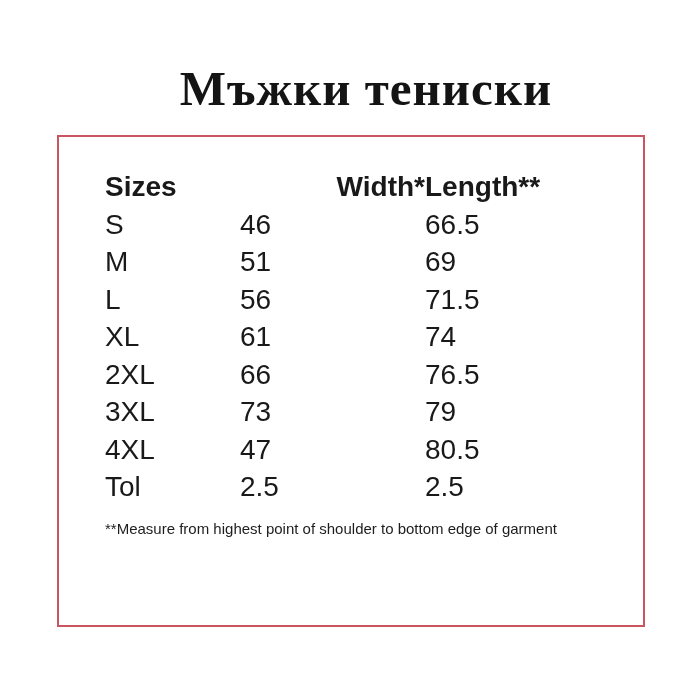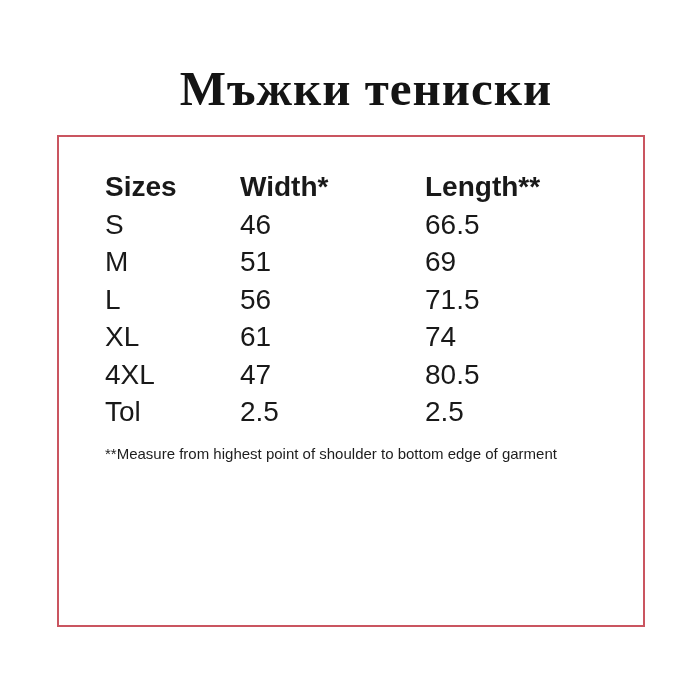--- a/index.html
+++ b/index.html
@@ -56,21 +56,21 @@
     text-align: left;
     font-weight: 400;
     height: 37px;
     vertical-align: middle;
     white-space: nowrap;
   }
   table.size-table th {
     font-weight: 700;
   }
   table.size-table .col-sizes  { width: 135px; }
-  table.size-table .col-width  { width: 185px; }
+  table.size-table .col-width  { width: 185px; text-align: right; }
   table.size-table .col-length { width: 180px; }
   .footnotes {
     margin-top: 13px;
     font-size: 15px;
     line-height: 20px;
     color: #1d1d1d;
     font-weight: 500;
   }
 </style>
 </head>
@@ -105,20 +105,30 @@
           <td>L</td>
           <td>56</td>
           <td>71.5</td>
         </tr>
         <tr>
           <td>XL</td>
           <td>61</td>
           <td>74</td>
         </tr>
         <tr>
+          <td>2XL</td>
+          <td>66</td>
+          <td>76.5</td>
+        </tr>
+        <tr>
+          <td>3XL</td>
+          <td>73</td>
+          <td>79</td>
+        </tr>
+        <tr>
           <td>4XL</td>
           <td>47</td>
           <td>80.5</td>
         </tr>
         <tr>
           <td>Tol</td>
           <td>2.5</td>
           <td>2.5</td>
         </tr>
       </tbody>

